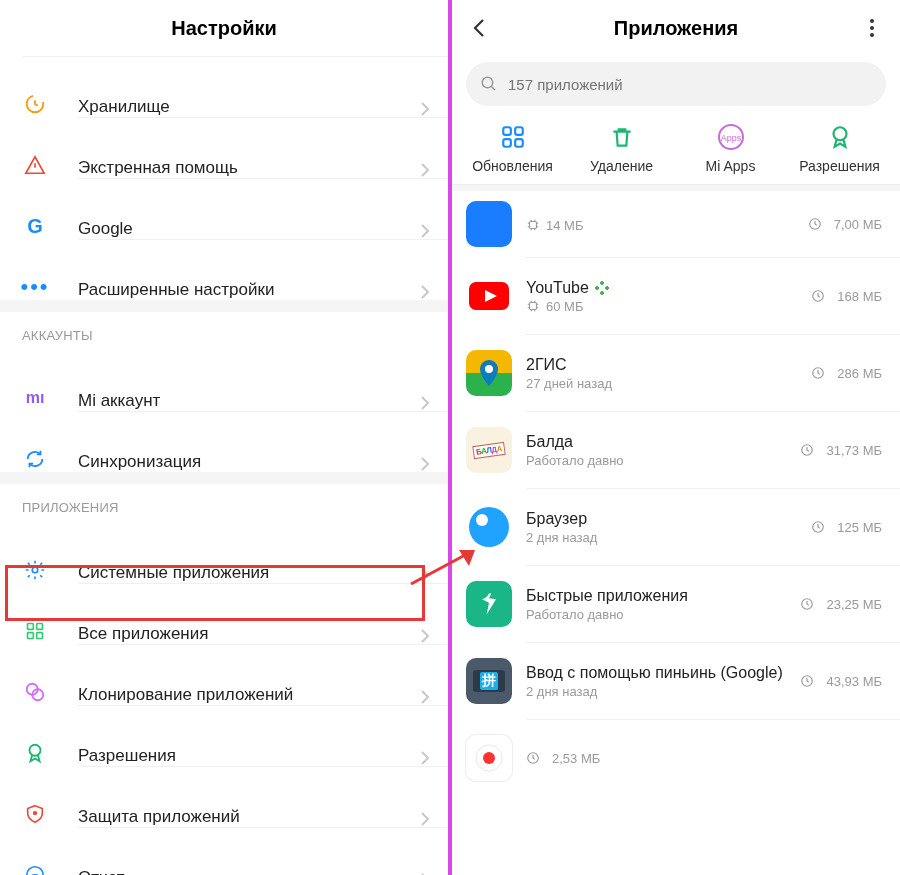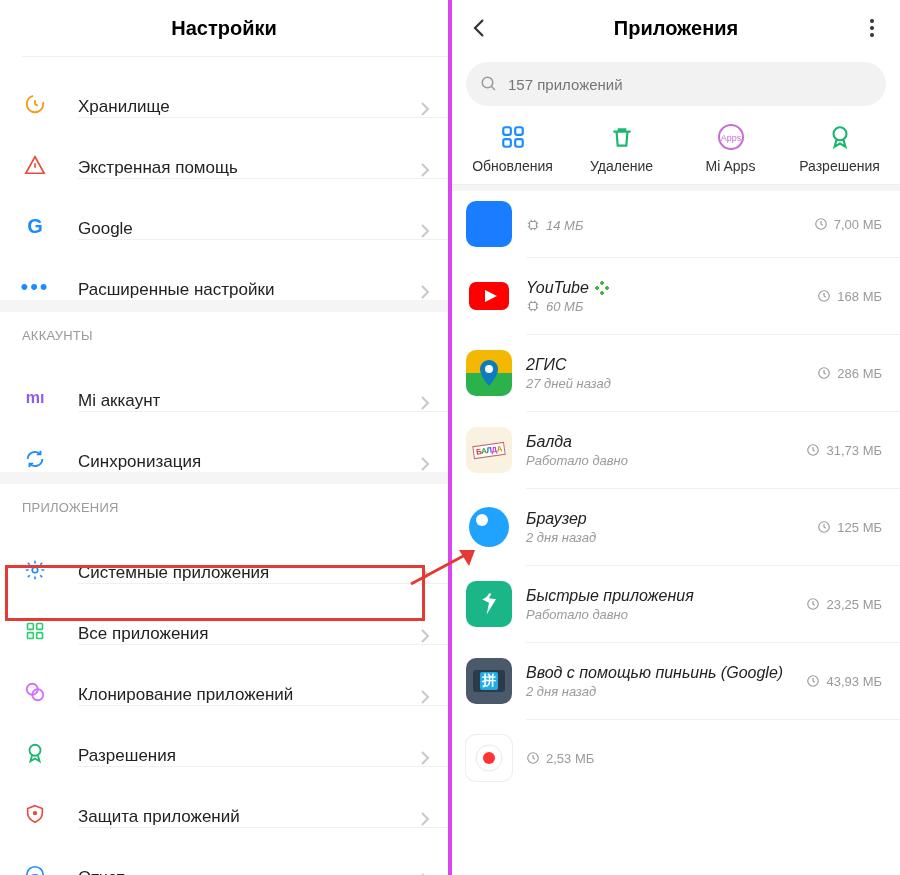--- a/index.html
+++ b/index.html
@@ -20,24 +20,24 @@
   .row .icon { width:26px; height:26px; display:flex; align-items:center; justify-content:center; margin-right:30px; color:#888; }
   .row .label { font-size:17px; color:#222; flex:1; }
   .row .chev { color:#c8c8c8; }
   .divline { margin-left: 78px; border-bottom: 1px solid #f0f0f0; }
   .section-gap { height:12px; background:#f5f5f5; }
   .section-head { padding: 16px 22px 8px; font-size:13px; color:#9a9a9a; letter-spacing: .2px; }
   .highlight-box { position:absolute; border:3px solid #e53935; pointer-events:none; }
   .app-row { padding: 10px 18px 10px 14px; display:flex; align-items:center; min-height:76px; }
   .app-row.first { min-height: 46px; }
   .app-icon { width:46px; height:46px; border-radius:10px; display:flex; align-items:center; justify-content:center; margin-right:14px; flex-shrink:0; }
-  .app-body { flex:1; display:flex; flex-direction:column;font-style:italic; }
+  .app-body { flex:1; display:flex; flex-direction:column; }
   .app-name { font-size:16px; color:#222; display:flex; align-items:center; gap:6px; }
   .app-sub { display:flex; align-items:center; gap:6px; font-size:13px; color:#9a9a9a; margin-top:2px; }
-  .app-right { display:flex; align-items:center; gap:6px; font-size:13px; color:#9a9a9a; }
+  .app-right { display:flex; align-items:center; gap:12px; font-size:13px; color:#9a9a9a; }
   .dotspinner { width:14px; height:14px; background-image: radial-gradient(circle at 7px 2px, #4caf50 1.6px, transparent 1.7px), radial-gradient(circle at 12px 7px, #4caf50 1.6px, transparent 1.7px), radial-gradient(circle at 7px 12px, #4caf50 1.6px, transparent 1.7px), radial-gradient(circle at 2px 7px, #4caf50 1.6px, transparent 1.7px); }
   .arrow { position:absolute; top: 546px; left: 409px; width: 70px; height: 40px; pointer-events:none; }
   svg { display:block; }
 </style>
 </head>
 <body>
 
 <div class="panel panel-left">
   <div class="header">
     <div class="header-title">Настройки</div>

